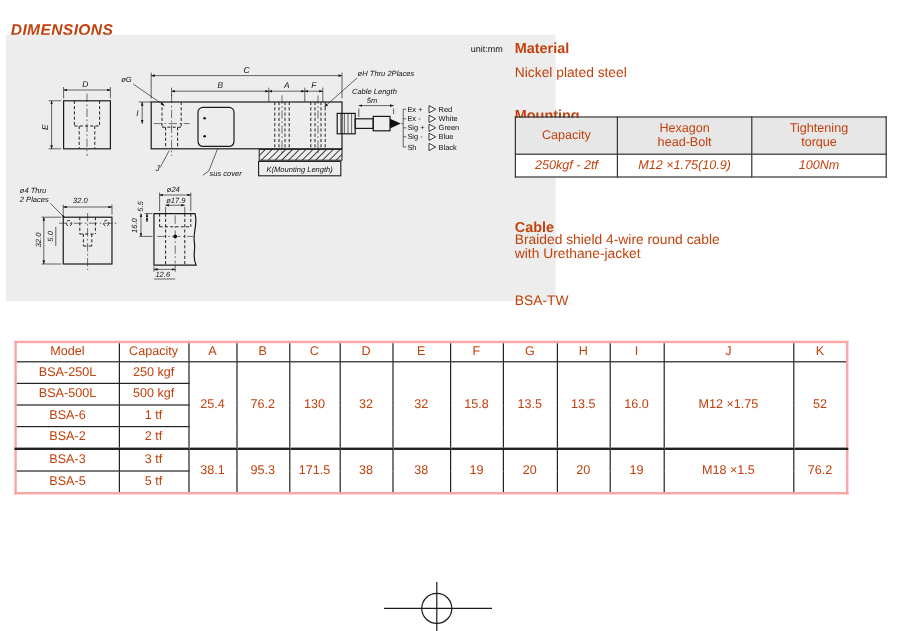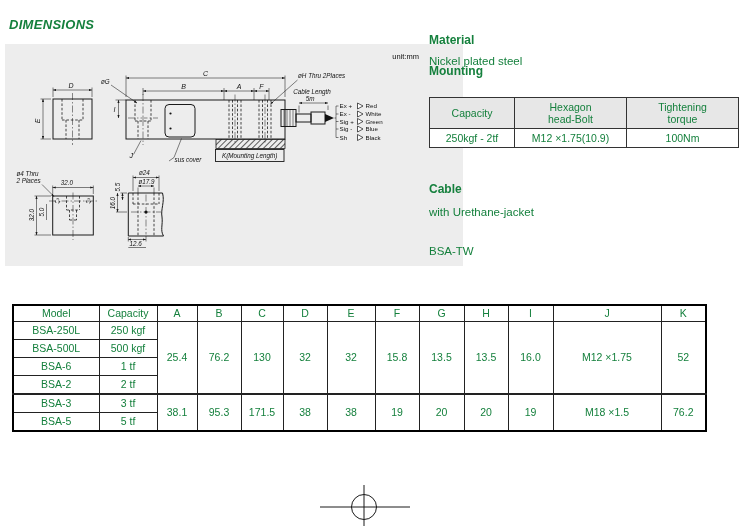--- a/index.html
+++ b/index.html
@@ -1,20 +1,20 @@
 <!DOCTYPE html>
 <html><head>
 <meta charset="utf-8">
 <style>
   html,body{margin:0;padding:0;background:#fff;}
   #page{position:relative;width:748px;height:526px;background:#ffffff;overflow:hidden;
-        font-family:"Liberation Sans",sans-serif;color:#15803d;}
+        font-family:"Liberation Sans",sans-serif;color:#c2410c;}
   #title{position:absolute;left:9px;top:17px;font-size:13px;font-weight:bold;font-style:italic;
          letter-spacing:.3px;}
-  #panel{position:absolute;left:5px;top:44px;width:458px;height:222px;background:#ededed;}
+  #panel{position:absolute;left:5px;top:29px;width:458px;height:222px;background:#ededed;}
   #panel svg{display:block;width:418px;height:222px;}
 
   
   .ol{fill:none;stroke:#1a1a1a;stroke-width:1;}
   .thin{fill:none;stroke:#1a1a1a;stroke-width:.55;}
   .dash{fill:none;stroke:#1a1a1a;stroke-width:.8;stroke-dasharray:2.6 1.8;}
   .cdot{fill:none;stroke:#1a1a1a;stroke-width:.5;stroke-dasharray:7 2 1.5 2;}
   .dtxt{font:italic 7px "Liberation Sans",sans-serif;fill:#111;}
   .stxt{font:italic 6.3px "Liberation Sans",sans-serif;fill:#111;}
   .utxt{font:7.5px "Liberation Sans",sans-serif;fill:#111;}
@@ -24,27 +24,27 @@
   .spec-head{position:absolute;left:429px;font-size:12px;font-weight:bold;}
   .spec-val{position:absolute;left:429px;font-size:11.5px;}
 
   
   #mtable{position:absolute;left:429px;top:97px;border-collapse:collapse;table-layout:fixed;
           font-size:10.5px;text-align:center;}
   #mtable th,#mtable td{border:1px solid #333;padding:0;font-weight:normal;}
   #mtable{border:1.5px solid #333;}
   #mtable th{height:30px;background:#e7e7e7;white-space:pre-line;line-height:1.15;
              border-bottom-width:1.5px;}
-  #mtable td{height:18px;background:#fff;}
+  #mtable td{height:18px;background:#fff;font-style:italic;}
 
   
   #dtable{position:absolute;left:12px;top:284px;border-collapse:collapse;table-layout:fixed;
           font-size:10.5px;text-align:center;background:#fff;}
   #dtable th,#dtable td{border:1px solid #222;padding:0;font-weight:normal;line-height:1;}
-  #dtable{border:2px solid #000000;margin-top:20px;}
+  #dtable{border:2px solid #fca5a5;}
   #dtable thead th{height:15px;border-bottom-width:1.5px;}
   #dtable tbody td{height:17px;}
   #dtable tr.group-start td{border-top-width:2px;}
 
   #regmark{position:absolute;left:302px;top:478px;}
 </style>
 </head>
 <body>
 
 <div id="page">
@@ -192,21 +192,21 @@
         <path class="thin" d="M123.3,193 V197.5 M141,192 V197.5"></path>
         <line class="thin" x1="123.3" y1="195.5" x2="141" y2="195.5" marker-start="url(#arr)" marker-end="url(#arr)"></line>
         <text class="stxt" x="124.5" y="202">12.6</text>
         <path class="thin" d="M123.3,203.5 H141"></path>
       </g>
     </svg>
   </div>
 
   <div class="spec-head" style="top:33px">Material</div>
   <div class="spec-val" style="top:55px">Nickel plated steel</div>
-  <div class="spec-head" style="top:64px">Mounting</div>
+  <div class="spec-head" style="top:89px">Mounting</div>
 
   <table id="mtable">
     <colgroup>
         <col style="width:85px">
         <col style="width:112px">
         <col style="width:112px">
       </colgroup>
     <thead>
       <tr>
         <th>Capacity</th>
@@ -219,20 +219,21 @@
     <tbody>
       <tr>
         <td>250kgf - 2tf</td>
         <td>M12 ×1.75(10.9)</td>
         <td>100Nm</td>
       </tr>
     </tbody>
   </table>
 
   <div class="spec-head" style="top:182px">Cable</div>
+  <div class="spec-val" style="top:194px">Braided shield 4-wire round cable</div>
   <div class="spec-val" style="top:206px">with Urethane-jacket</div>
   <div class="spec-val" style="top:245px">BSA-TW</div>
 
   <table id="dtable">
     <colgroup>
       <col style="width:86px">
         <col style="width:58px">
         <col style="width:40px">
         <col style="width:44px">
       <col style="width:42px">

